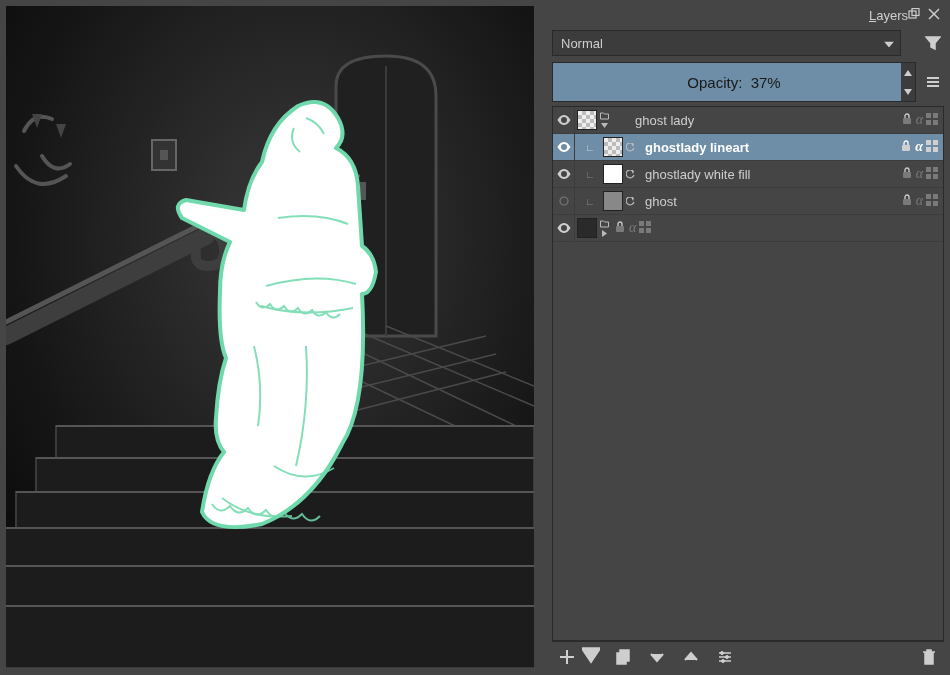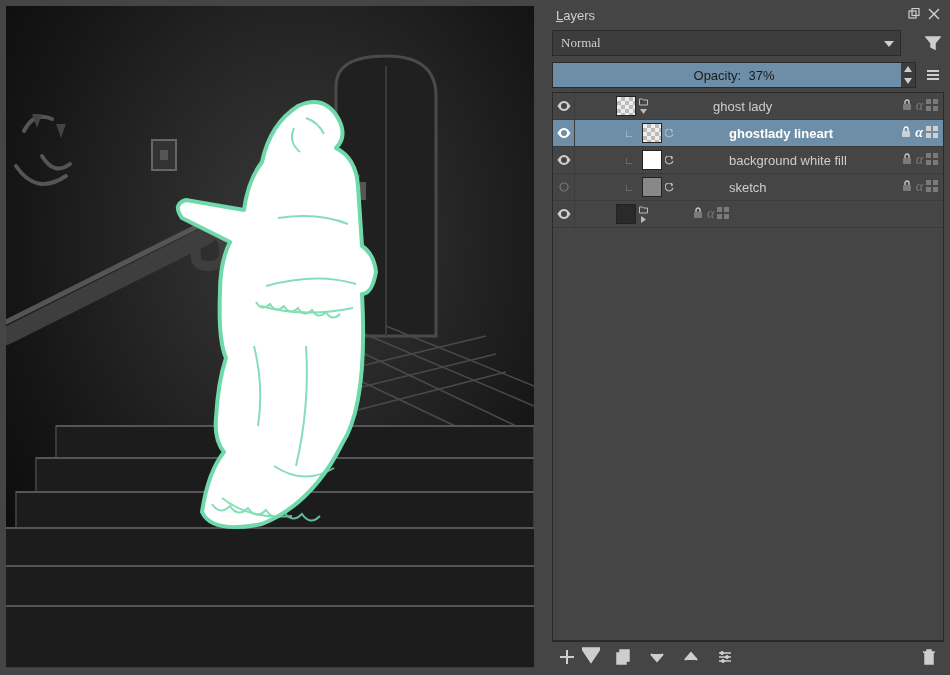--- a/index.html
+++ b/index.html
@@ -30,31 +30,30 @@
   flex-direction: column;
   background: #454545;
   padding: 4px 6px 4px 4px;
 }
 .panel-header {
   display: flex;
   align-items: center;
   height: 22px;
   padding: 0 4px;
 }
-.panel-title { flex: 1; font-size: 13px; }
+.panel-title { flex: 1; font-size: 13px; text-align: right; }
 .panel-title .underline { text-decoration: underline; }
 .hdr-icons { display: flex; gap: 8px; }
 .hdr-icons svg { width: 12px; height: 12px; fill: #cecece; cursor: pointer; }
 
 .blend-row {
   display: flex;
   align-items: center;
   gap: 21px;
   margin-top: 4px;
-  font-family: Liberation Serif, serif;
 }
 .blend-mode {
   flex: 1;
   height: 26px;
   background: #3c3c3c;
   border: 1px solid #2a2a2a;
   display: flex;
   align-items: center;
   padding: 0 8px;
   position: relative;
@@ -66,29 +65,29 @@
 .icon-btn svg { width: 16px; height: 16px; fill: #cecece; stroke: #cecece; }
 
 .opacity-row {
   display: flex;
   align-items: center;
   gap: 6px;
   margin-top: 6px;
 }
 .opacity-bar {
   flex: 1;
-  height: 26px;
+  height: 40px;
   background: #6d8ea6;
   border: 1px solid #2a2a2a;
   display: flex;
   align-items: center;
   justify-content: center;
   position: relative;
   color: #1a1a1a;
-  font-size: 13px;
+  font-size: 15px;
 }
 .opacity-bar .spin {
   position: absolute; right: 0; top: 0; bottom: 0; width: 14px;
   display: flex; flex-direction: column;
   background: #3c3c3c;
 }
 .opacity-bar .spin div { flex:1; display:flex; align-items:center; justify-content:center; }
 .opacity-bar .spin svg { width:8px; height:6px; fill:#cecece; }
 
 .layer-list {
@@ -96,21 +95,20 @@
   margin-top: 4px;
   border: 1px solid #2a2a2a;
   background: #454545;
   overflow: auto;
 }
 .layer-row {
   height: 27px;
   display: flex;
   align-items: center;
   border-bottom: 1px solid #3c3c3c;
-  gap: 39px;
 }
 .layer-row.active { background: #6d8ea6; color: #fff; font-weight: bold; }
 .vis-col {
   width: 22px;
   display: flex; align-items: center; justify-content: center;
   border-right: 1px solid #3c3c3c;
   height: 100%;
 }
 .vis-col svg { width: 14px; height: 10px; fill: #cecece; }
 .layer-row.active .vis-col svg { fill: #fff; }
@@ -138,21 +136,21 @@
 .thumb.dark { background:#2a2a2a; }
 .thumb.grey { background:#888; }
 .mini-icons {
   width: 14px;
   display:flex; flex-direction:column; gap:1px; align-items:center;
   margin-left: -2px;
   margin-right: 2px;
 }
 .mini-icons svg { width:9px; height:9px; fill:#bbb; }
 .layer-name { flex:1; padding-left: 22px; }
-.layer-name.sub { padding-left: 6px; margin-left: 6px; }
+.layer-name.sub { padding-left: 6px; }
 .right-icons {
   display:flex; align-items:center; gap:2px; padding-right:4px;
 }
 .right-icons svg { width:14px; height:14px; fill:#7a7a7a; }
 .layer-row.active .right-icons svg { fill:#d0d0d0; }
 .right-icons .alpha { font-style:italic; font-family:serif; font-size:14px; color:#7a7a7a; }
 .layer-row.active .right-icons .alpha { color:#fff; }
 .right-icons .grid-ic { width:14px; height:14px; }
 
 .bottom-bar {
@@ -411,21 +409,21 @@
         <div class="thumb-col">
           <span class="indent">∟</span>
           <div class="thumb"></div>
           <div class="mini-icons">
             <svg viewBox="0 0 9 9">
               <path d="M7 1 A4 4 0 1 0 8 5" fill="none" stroke="#bbb" stroke-width="1.2"></path>
               <path d="M5 0 L8 1 L7 4 Z" fill="#bbb"></path>
             </svg>
           </div>
         </div>
-        <div class="layer-name sub">background white fill</div>
+        <div class="layer-name sub">ghostlady white fill</div>
         <div class="right-icons">
           <span><svg viewBox="0 0 14 14">
               <rect x="3" y="6" width="8" height="6" rx="1"></rect>
               <path d="M5 6 V4 a2 2 0 0 1 4 0 V6" fill="none" stroke="currentColor" stroke-width="1.3"></path>
             </svg></span>
           <span class="alpha">α</span>
           <span><svg class="grid-ic" viewBox="0 0 14 14">
               <rect x="1" y="1" width="5" height="5"></rect>
               <rect x="8" y="1" width="5" height="5"></rect>
               <rect x="1" y="8" width="5" height="5"></rect>
@@ -442,21 +440,21 @@
         <div class="thumb-col">
           <span class="indent">∟</span>
           <div class="thumb grey"></div>
           <div class="mini-icons">
             <svg viewBox="0 0 9 9">
               <path d="M7 1 A4 4 0 1 0 8 5" fill="none" stroke="#bbb" stroke-width="1.2"></path>
               <path d="M5 0 L8 1 L7 4 Z" fill="#bbb"></path>
             </svg>
           </div>
         </div>
-        <div class="layer-name sub">sketch</div>
+        <div class="layer-name sub">ghost</div>
         <div class="right-icons">
           <span><svg viewBox="0 0 14 14">
               <rect x="3" y="6" width="8" height="6" rx="1"></rect>
               <path d="M5 6 V4 a2 2 0 0 1 4 0 V6" fill="none" stroke="currentColor" stroke-width="1.3"></path>
             </svg></span>
           <span class="alpha">α</span>
           <span><svg class="grid-ic" viewBox="0 0 14 14">
               <rect x="1" y="1" width="5" height="5"></rect>
               <rect x="8" y="1" width="5" height="5"></rect>
               <rect x="1" y="8" width="5" height="5"></rect>

